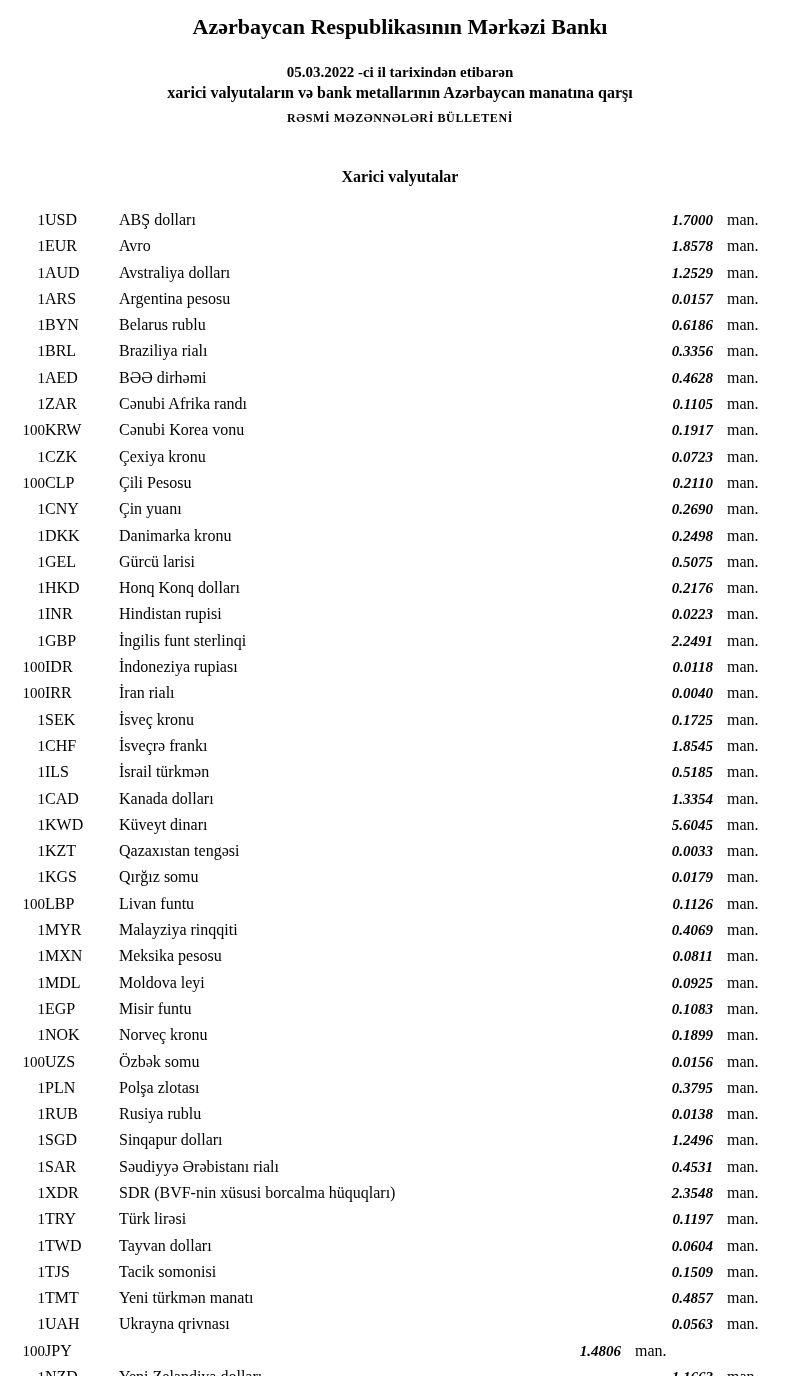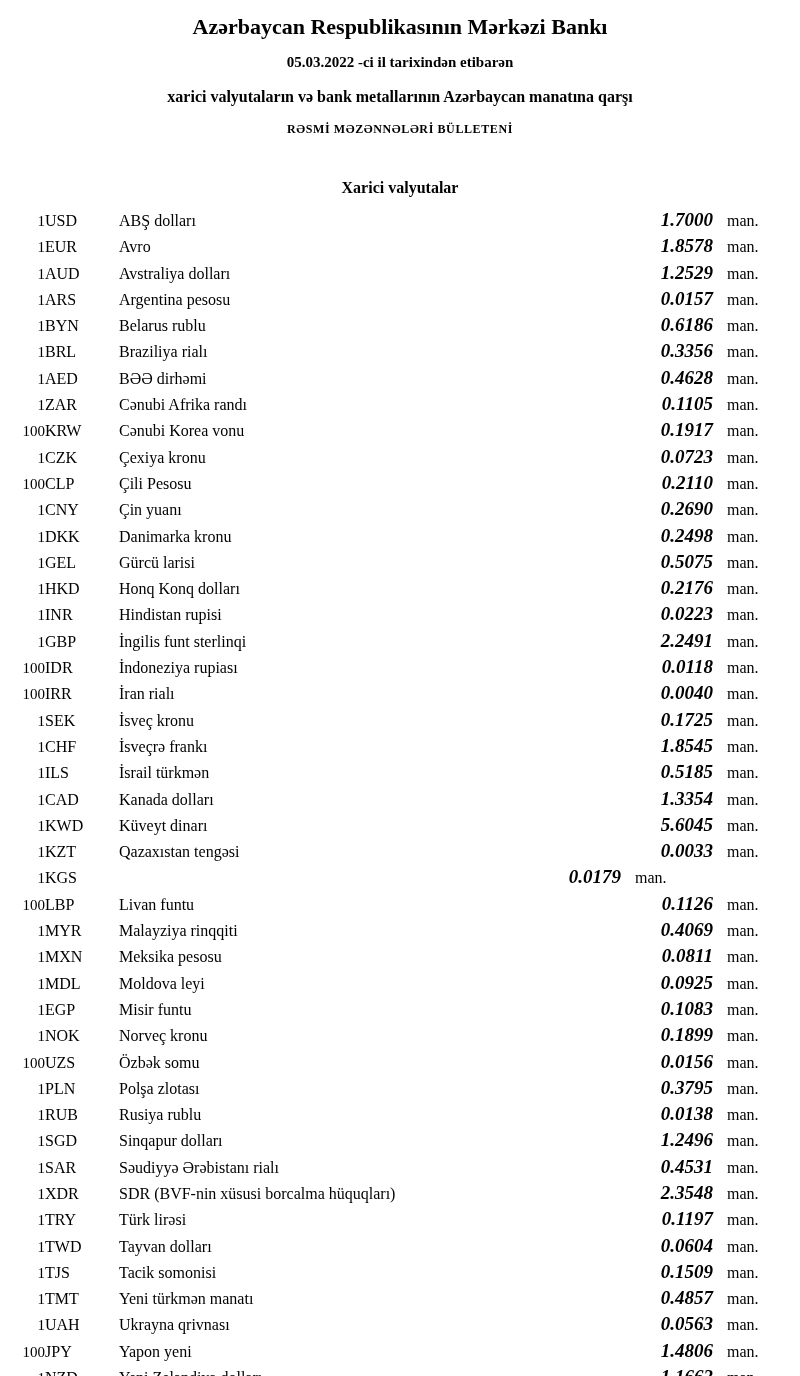--- a/index.html
+++ b/index.html
@@ -17,47 +17,47 @@
   .page {
     padding-top: 12px;
   }
   .header {
     text-align: center;
   }
   .title {
     font-size: 22px;
     font-weight: bold;
     line-height: 30px;
-    margin-bottom: 10px;
+    margin-bottom: 20px;
   }
   .date-line {
     font-size: 15px;
     font-weight: bold;
     line-height: 20px;
-    margin-bottom: 14px;
+    margin-bottom: 0;
   }
   .subtitle {
     font-size: 16px;
     font-weight: bold;
     line-height: 21px;
-    margin-bottom: 12px;
+    margin-bottom: 5px;
   }
   .bulletin-title {
     font-size: 12px;
     font-weight: bold;
     line-height: 21px;
     letter-spacing: 0.6px;
   }
   .section-title {
     text-align: center;
     font-weight: bold;
     font-size: 16px;
     line-height: 21px;
     margin-top: 37px;
-    margin-bottom: 9px;
+    margin-bottom: 20px;
   }
   .rates {
     width: 770px;
   }
   .rate-row {
     display: grid;
     grid-template-columns: 45px 64px 1fr 92px 57px;
     align-items: baseline;
     height: 26.3px;
     line-height: 26.3px;
@@ -73,21 +73,21 @@
   }
   .name {
     padding-left: 10px;
     text-align: left;
     overflow: hidden;
   }
   .rate {
     text-align: right;
     font-weight: bold;
     font-style: italic;
-    font-size: 19px;
+    font-size: 15px;
   }
   .man {
     padding-left: 14px;
     text-align: left;
   }
 </style>
 </head>
 <body>
 
 <div class="page">
@@ -297,20 +297,21 @@
     <span class="qty">1</span>
     <span class="code">KZT</span>
     <span class="name">Qazaxıstan tengəsi</span>
     <span class="rate">0.0033</span>
     <span class="man">man.</span>
   </div>
 
   <div class="rate-row">
     <span class="qty">1</span>
     <span class="code">KGS</span>
+    <span class="name">Qırğız somu</span>
     <span class="rate">0.0179</span>
     <span class="man">man.</span>
   </div>
 
   <div class="rate-row">
     <span class="qty">100</span>
     <span class="code">LBP</span>
     <span class="name">Livan funtu</span>
     <span class="rate">0.1126</span>
     <span class="man">man.</span>
@@ -440,21 +441,20 @@
     <span class="qty">1</span>
     <span class="code">UAH</span>
     <span class="name">Ukrayna qrivnası</span>
     <span class="rate">0.0563</span>
     <span class="man">man.</span>
   </div>
 
   <div class="rate-row">
     <span class="qty">100</span>
     <span class="code">JPY</span>
-    <span class="name">Yapon yeni</span>
     <span class="rate">1.4806</span>
     <span class="man">man.</span>
   </div>
 
   <div class="rate-row">
     <span class="qty">1</span>
     <span class="code">NZD</span>
     <span class="name">Yeni Zelandiya dolları</span>
     <span class="rate">1.1663</span>
     <span class="man">man.</span>

